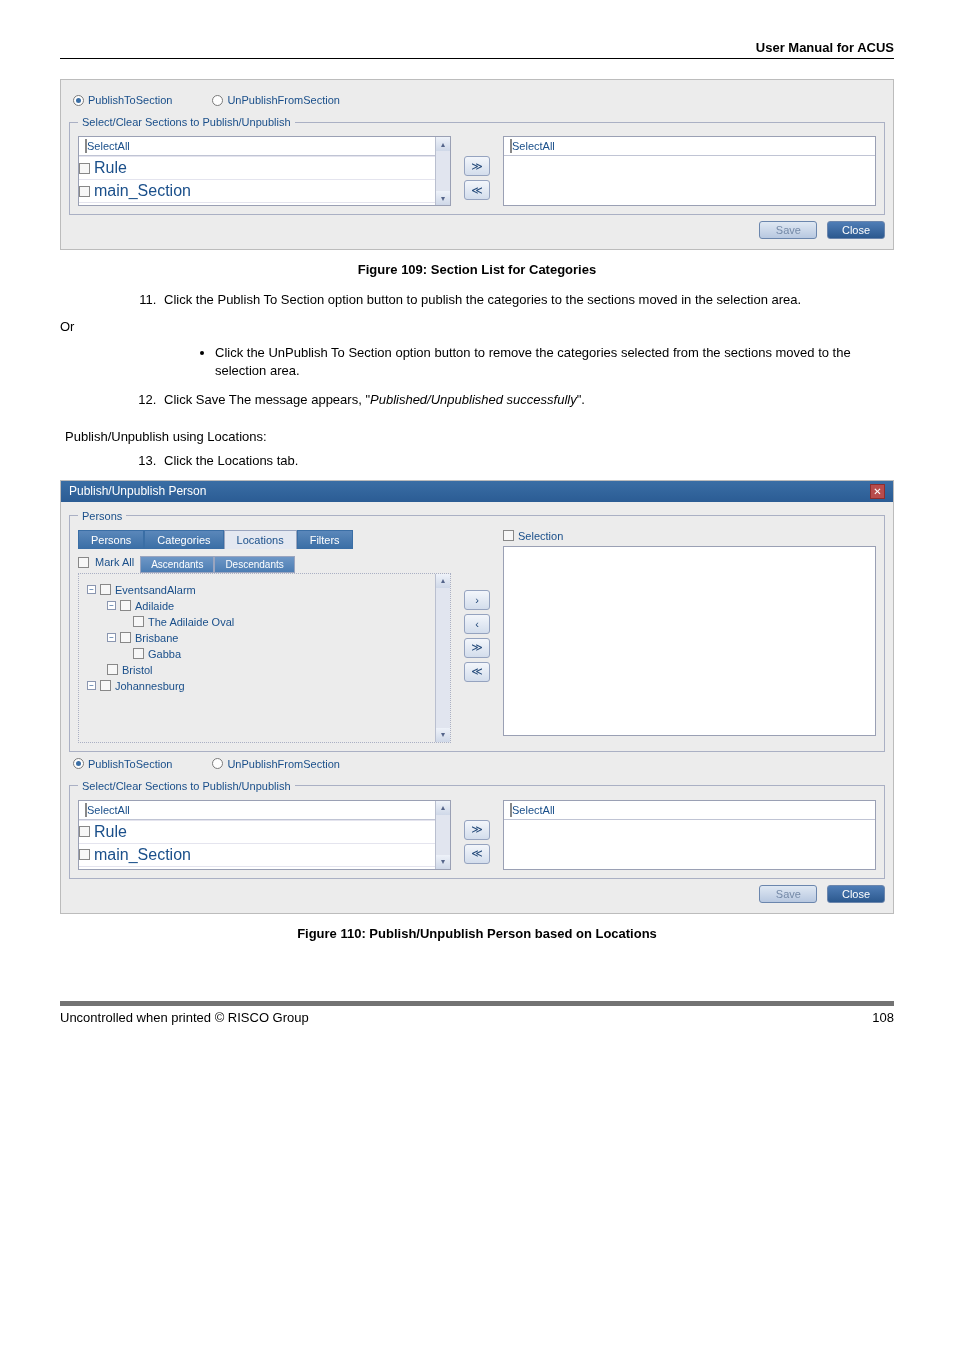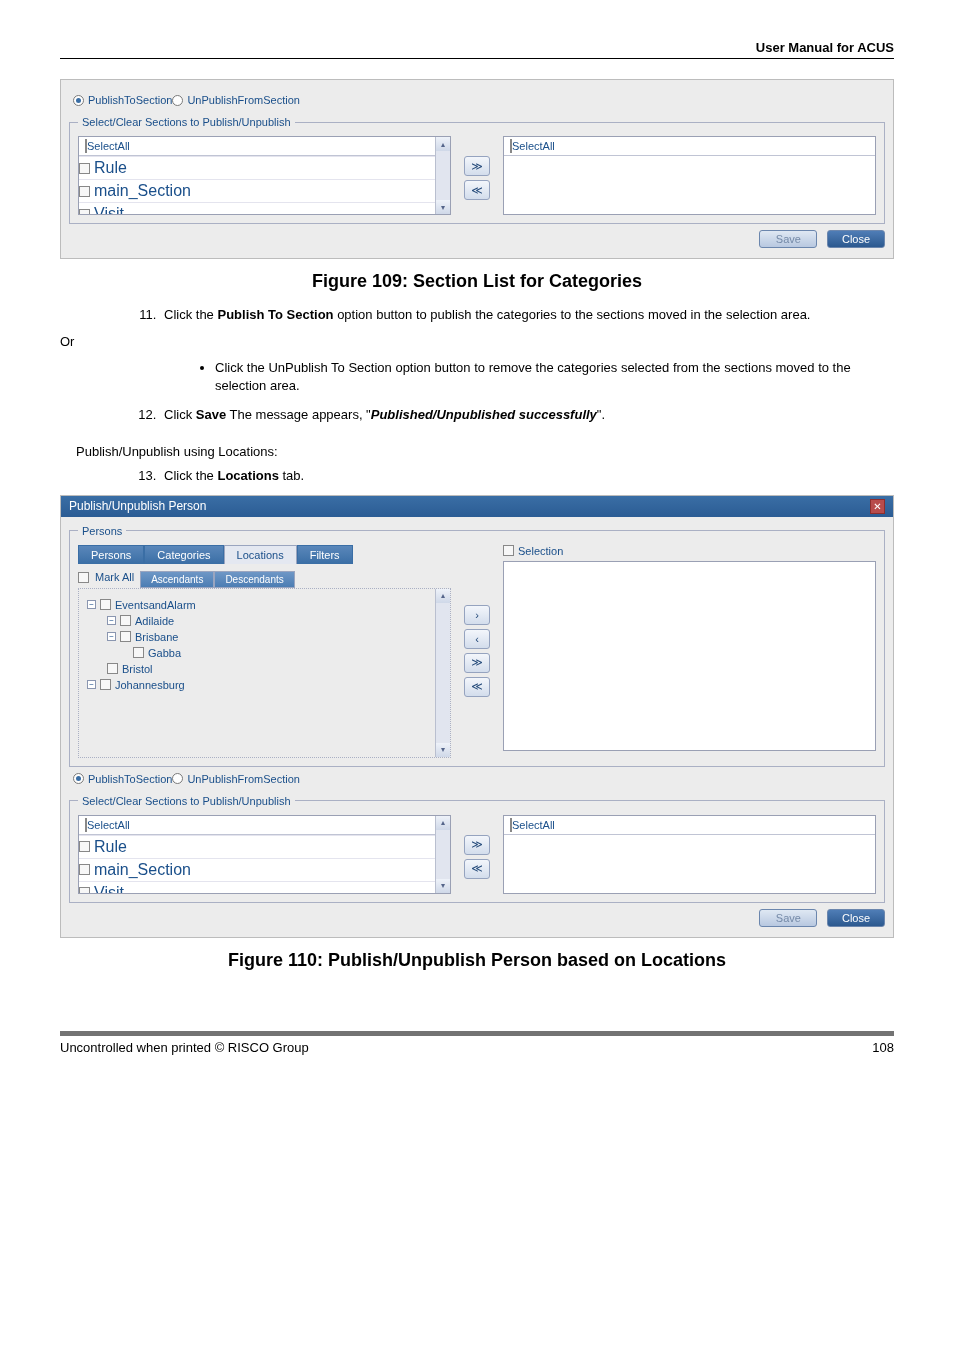--- a/index.html
+++ b/index.html
@@ -15,33 +15,33 @@
   .header-right {
     text-align: right;
     border-bottom: 1px solid #000;
     padding-bottom: 3px;
     margin-bottom: 20px;
     font-weight: bold;
   }
   .fig-caption {
     text-align: center;
     font-weight: bold;
-    font-size: 18px;
+    font-size: 13px;
     margin: 12px 0 14px 0;
   }
   ol.numbered {
     margin-left: 100px;
     margin-bottom: 10px;
     list-style: decimal;
   }
   ol.numbered li { margin-bottom: 8px; line-height: 1.4; padding-left: 4px; }
   .bullets { margin-left: 155px; margin-bottom: 10px; }
   .bullets li { list-style: disc; margin-bottom: 6px; line-height: 1.4; }
   .or-line { margin: 8px 0 10px 0; }
-  .section-heading { margin: 20px 0 8px 16px; }
+  .section-heading { margin: 20px 0 8px 5px; }
   
   .panel {
     background: #ececec;
     border: 1px solid #bcbcbc;
     padding: 8px 8px 10px 8px;
     margin-bottom: 6px;
     position: relative;
   }
   .panel-head {
     background: linear-gradient(#3a6ea5, #2b5c94);
@@ -56,20 +56,21 @@
   .close-x {
     background:#b84c4c;
     color:#fff;
     width:15px;height:15px;
     display:flex;align-items:center;justify-content:center;
     font-size:10px;
     border:1px solid #8e2d2d;
   }
   .radio-row {
     display:flex;
+    gap: 40px;
     font-size:11px;
     color:#1a4f8a;
     margin:6px 0 10px 4px;
     align-items:center;
   }
   .radio-row .r { display:flex; align-items:center; gap:4px;}
   .radio-dot {
     width:11px;height:11px;border-radius:50%;border:1px solid #7a7a7a;background:#fefefe;display:flex;align-items:center;justify-content:center;
   }
   .radio-dot.on::after{content:'';width:5px;height:5px;border-radius:50%;background:#3a6ea5;}
@@ -85,21 +86,21 @@
   }
   .two-col {
     display:grid;
     grid-template-columns: 1fr 40px 1fr;
     gap:6px;
     align-items:start;
   }
   .listbox {
     border:1px solid #9aa0b4;
     background:#fff;
-    height:79px;
+    height:70px;
     overflow:hidden;
     position:relative;
   }
   .listbox .hdr {
     background:#fff;
     border-bottom:1px solid #c0c4d4;
     font-size:11px;
     color:#1a4f8a;
     padding:3px 6px;
   }
@@ -164,21 +165,21 @@
   .indent1{padding-left:20px;}
   .indent2{padding-left:46px;}
   .exp{width:9px;height:9px;border:1px solid #8a96b0;font-size:8px;line-height:7px;text-align:center;color:#1a4f8a;background:#fff;}
   .footer{
     display:flex;justify-content:space-between;
     border-top:5px solid #737373;
     padding-top:4px;
     margin-top:60px;
     font-size:13px;
   }
-  .bold { font-weight: bold; }
+  .bold { font-weight: normal; }
   .ital { font-style: italic; }
 </style>
 </head>
 <body>
 
 <div class="header-right">User Manual for ACUS</div>
 
 <div class="panel">
   <div class="radio-row">
     <div class="r">
@@ -283,20 +284,24 @@
           <div class="tree-row">
               <span class="exp">−</span>
               <span class="chk"></span>
               <span>EventsandAlarm</span>
             </div>
           <div class="tree-row indent1">
               <span class="exp">−</span>
               <span class="chk"></span>
               <span>Adilaide</span>
             </div>
+          <div class="tree-row indent2">
+              <span class="chk"></span>
+              <span>The Adilaide Oval</span>
+            </div>
           <div class="tree-row indent1">
               <span class="exp">−</span>
               <span class="chk"></span>
               <span>Brisbane</span>
             </div>
           <div class="tree-row indent2">
               <span class="chk"></span>
               <span>Gabba</span>
             </div>
           <div class="tree-row indent1">

